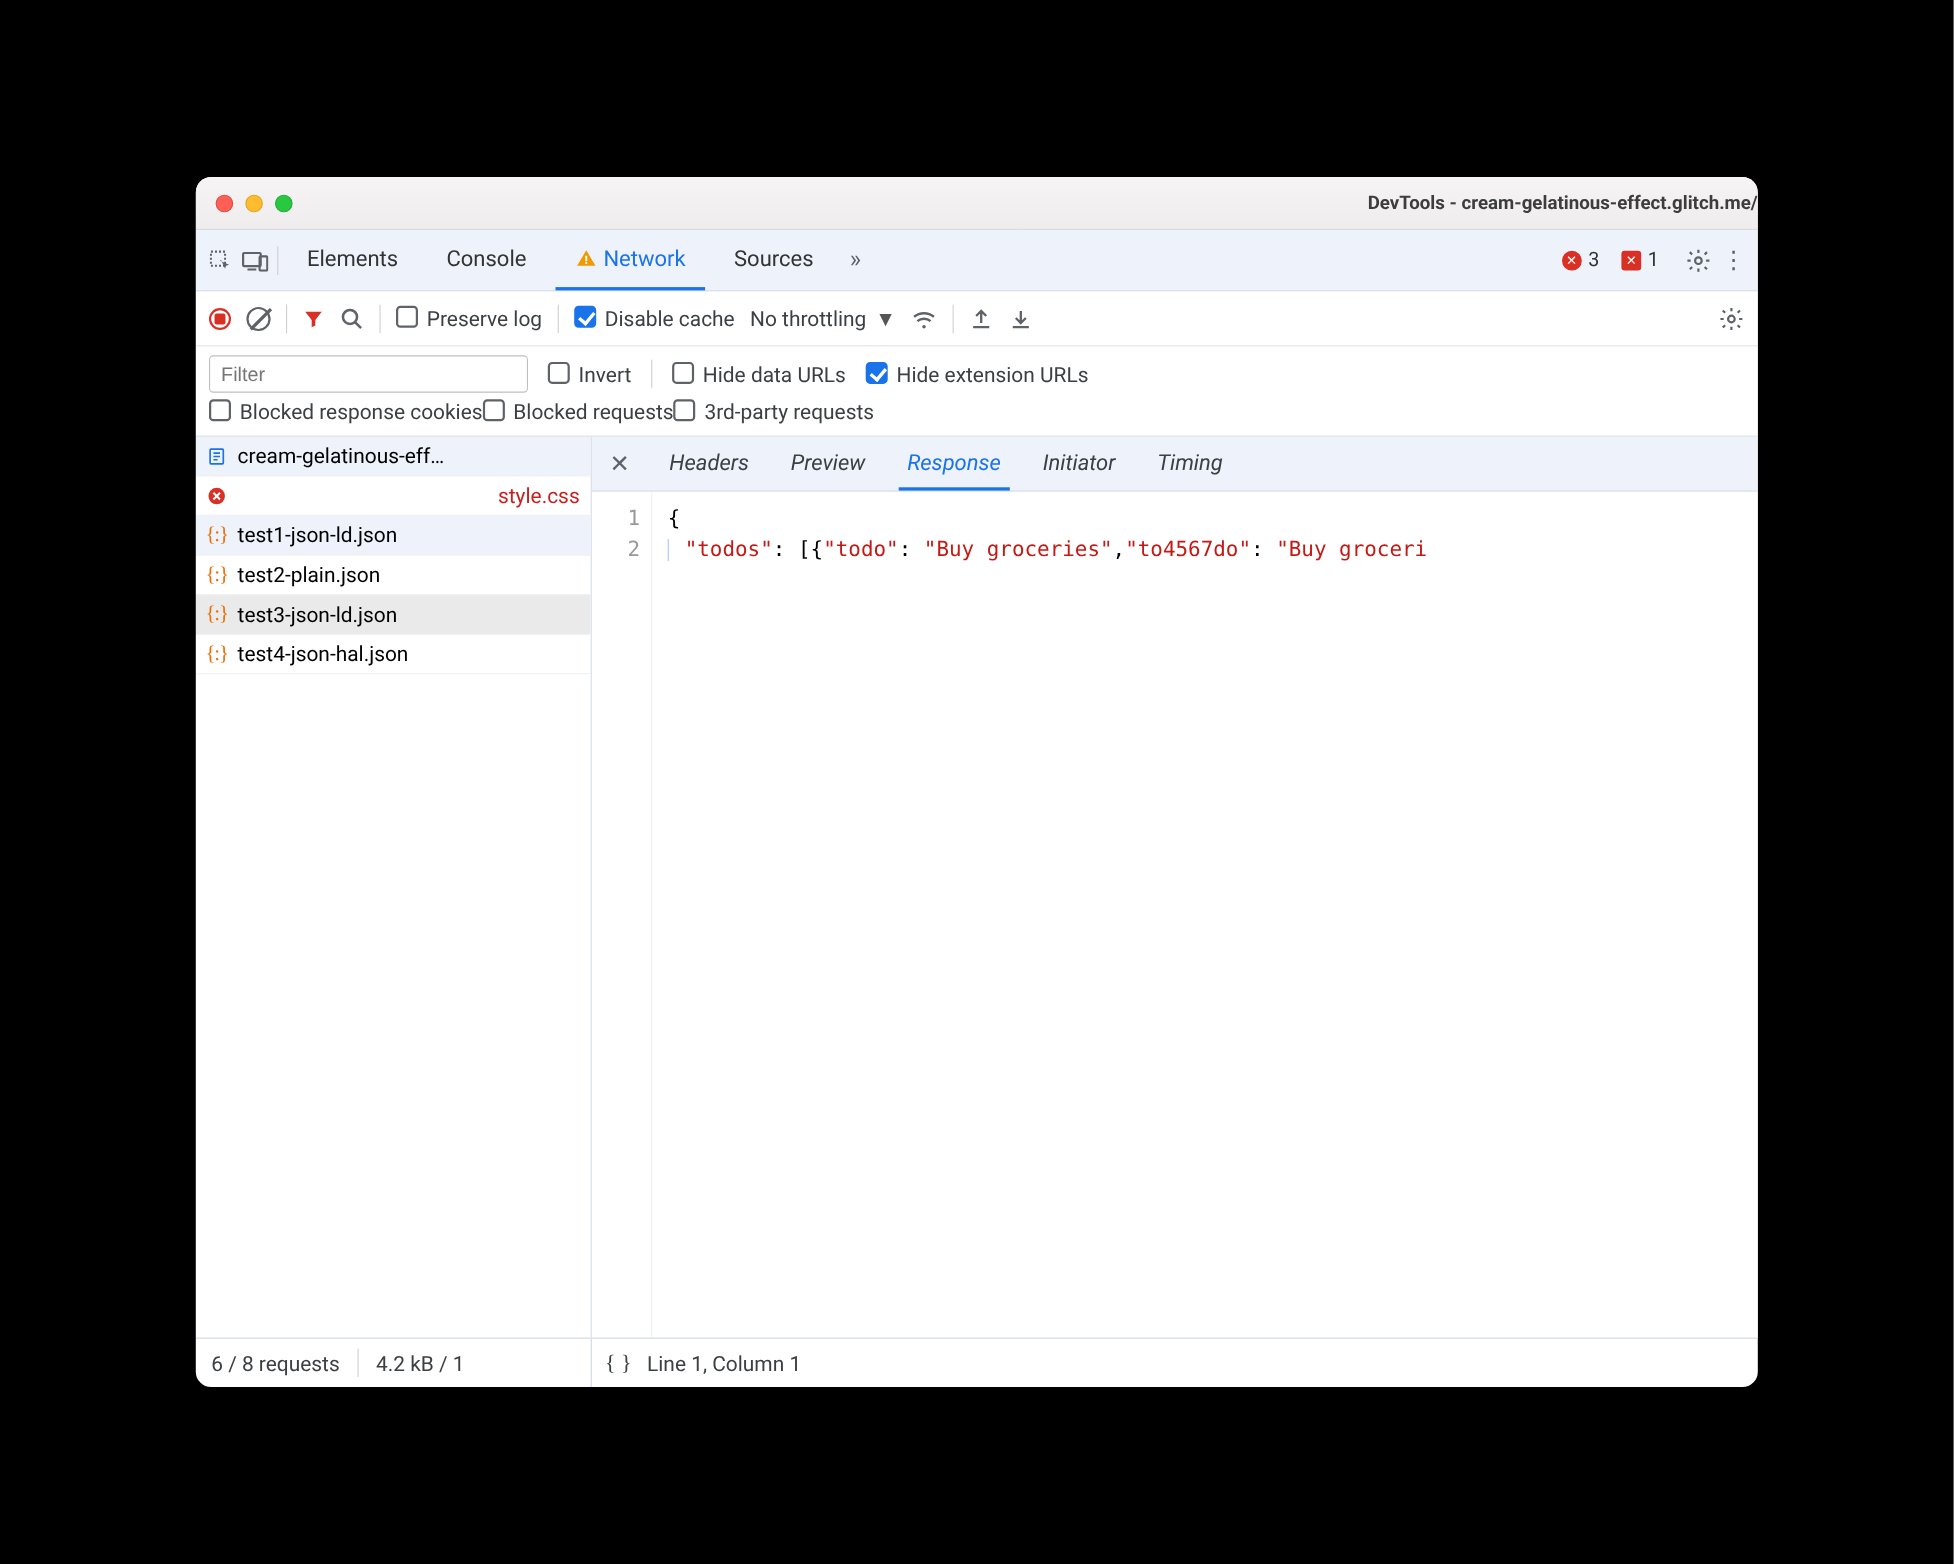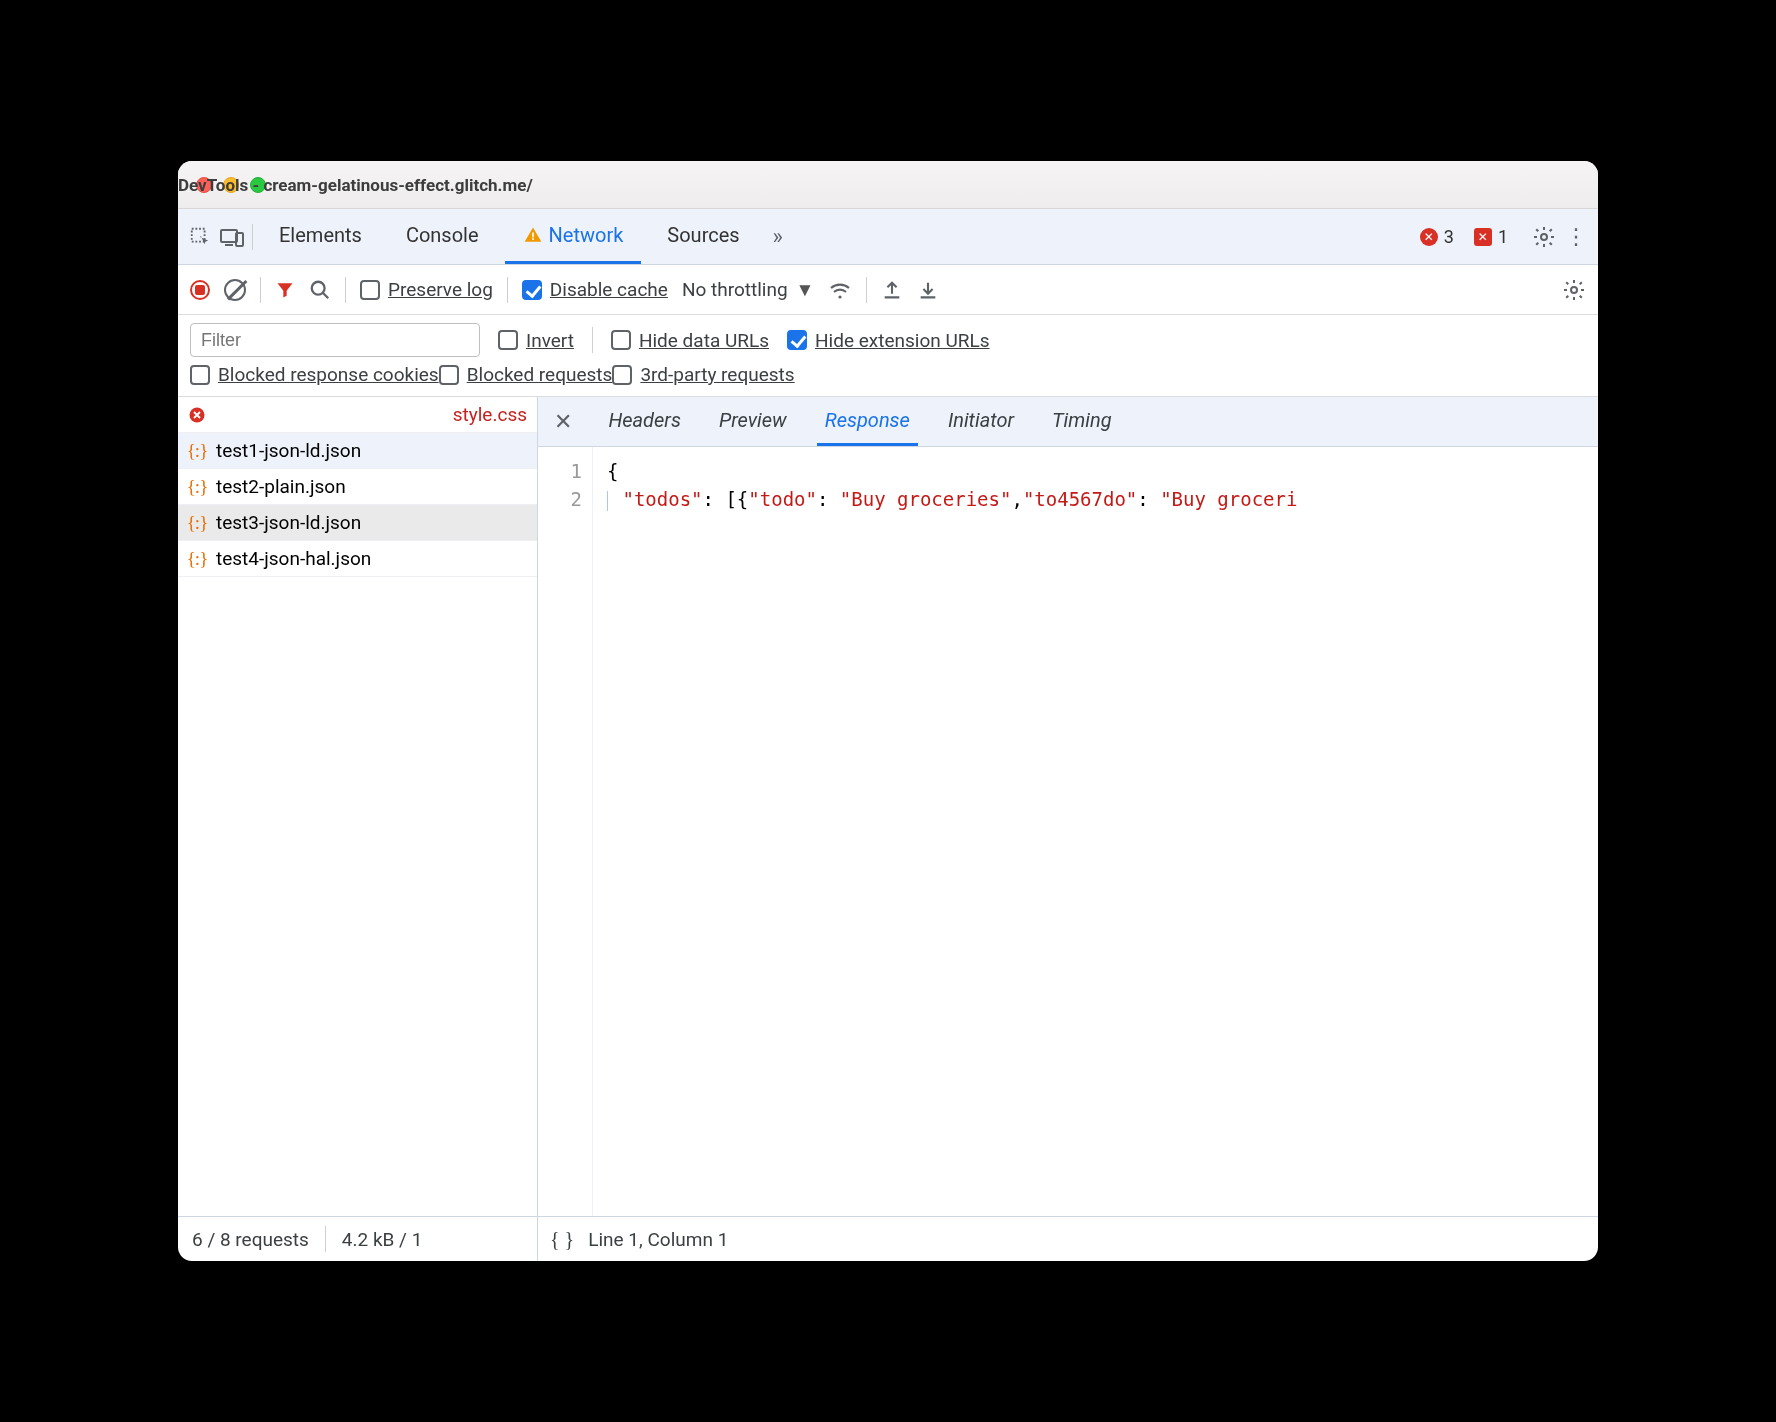--- a/index.html
+++ b/index.html
@@ -21,21 +21,21 @@
     height: 48px;
     background: linear-gradient(#f6f4f4,#eeecec);
     border-bottom: 1px solid #d8d6d6;
     display: flex; align-items: center; position: relative;
   }
   .traffic { display: flex; gap: 11px; padding-left: 18px; }
   .tl { width: 16px; height: 16px; border-radius: 50%; }
   .tl.red { background: #ff5f57; border: 1px solid #e24b41; }
   .tl.yel { background: #febc2e; border: 1px solid #e0a528; }
   .tl.grn { background: #28c840; border: 1px solid #24ab39; }
-  .title { position:absolute; left:0; right:14px; text-align:left;
+  .title { position:absolute; left:0; right:0; text-align:right;
     font-weight: 700; font-size: 17px; color: #3d3d3d; pointer-events:none; }
   
   .tabs {
     height: 56px; background: #edf2fb;
     display:flex; align-items:center; padding: 0 10px;
     border-bottom: 1px solid #cfd6e3; gap: 8px;
   }
   .ticon { width:24px; height:24px; display:flex;align-items:center;justify-content:center; color:#555;}
   .tabs .tab { padding: 0 18px; font-size: 20px; color:#333; height:100%;
     display:flex;align-items:center; gap:6px; cursor:pointer; border-bottom:3px solid transparent;}
@@ -51,21 +51,21 @@
   }
   .sep{width:1px;height:26px;background:#cfcfcf;}
   .rec{width:20px;height:20px;border:2.5px solid #d93025;border-radius:50%;display:flex;align-items:center;justify-content:center;}
   .rec::after{content:"";width:10px;height:10px;background:#d93025;border-radius:2px;}
   .clear{width:22px;height:22px;border:2.5px solid #5f6368;border-radius:50%;position:relative;}
   .clear::after{content:"";position:absolute;width:26px;height:2.5px;background:#5f6368;top:50%;left:-2px;transform:translateY(-50%) rotate(-45deg);}
   .funnel{color:#d93025;}
   .cb{width:20px;height:20px;border:2px solid #5f6368;border-radius:4px;display:inline-block;vertical-align:middle;flex:none;}
   .cb.on{background:#1a73e8;border-color:#1a73e8;position:relative;}
   .cb.on::after{content:"";position:absolute;left:5px;top:1px;width:6px;height:11px;border:solid #fff;border-width:0 3px 3px 0;transform:rotate(40deg);}
-  .ctl-label{display:flex;align-items:center;gap:8px;cursor:pointer;text-decoration:underline;}
+  .ctl-label{display:flex;align-items:flex-start;gap:8px;cursor:pointer;}
   .throttle{display:flex;align-items:center;gap:8px;}
   .chev{color:#555;}
   
   .filterrow {
     background:#fff; padding: 8px 12px 6px 12px;
     display:flex;align-items:center;gap:18px;font-size:19px;color:#3c4043;
     flex-wrap:wrap;
   }
   .filter-input{width:290px;height:34px;border:1px solid #bfbfbf;border-radius:4px;padding:0 10px;font-size:18px;color:#888;}
   
@@ -255,20 +255,29 @@
       </label>
     <label class="ctl-label">
         <span class="cb"></span>
         <span>3rd-party requests</span>
       </label>
   </div>
 
   <div class="main">
     <div class="left">
       <div class="left-list" id="reqlist">
+          <div class="row sel">
+            <span class="ic">
+              <svg width="18" height="18" viewBox="0 0 24 24" fill="none" stroke="#1a73e8" stroke-width="2">
+                <rect x="4" y="3" width="16" height="18" rx="1"></rect>
+                <path d="M8 8h8M8 12h8M8 16h5"></path>
+              </svg>
+            </span>
+            <span>cream-gelatinous-eff…</span>
+          </div>
           <div class="row err">
             <span class="ic">
               <svg width="18" height="18" viewBox="0 0 24 24">
                 <circle cx="12" cy="12" r="10" fill="#d93025"></circle>
                 <path d="M8 8l8 8M16 8l-8 8" stroke="#fff" stroke-width="2.5"></path>
               </svg>
             </span>
             <span>style.css</span>
           </div>
           <div class="row sel">

